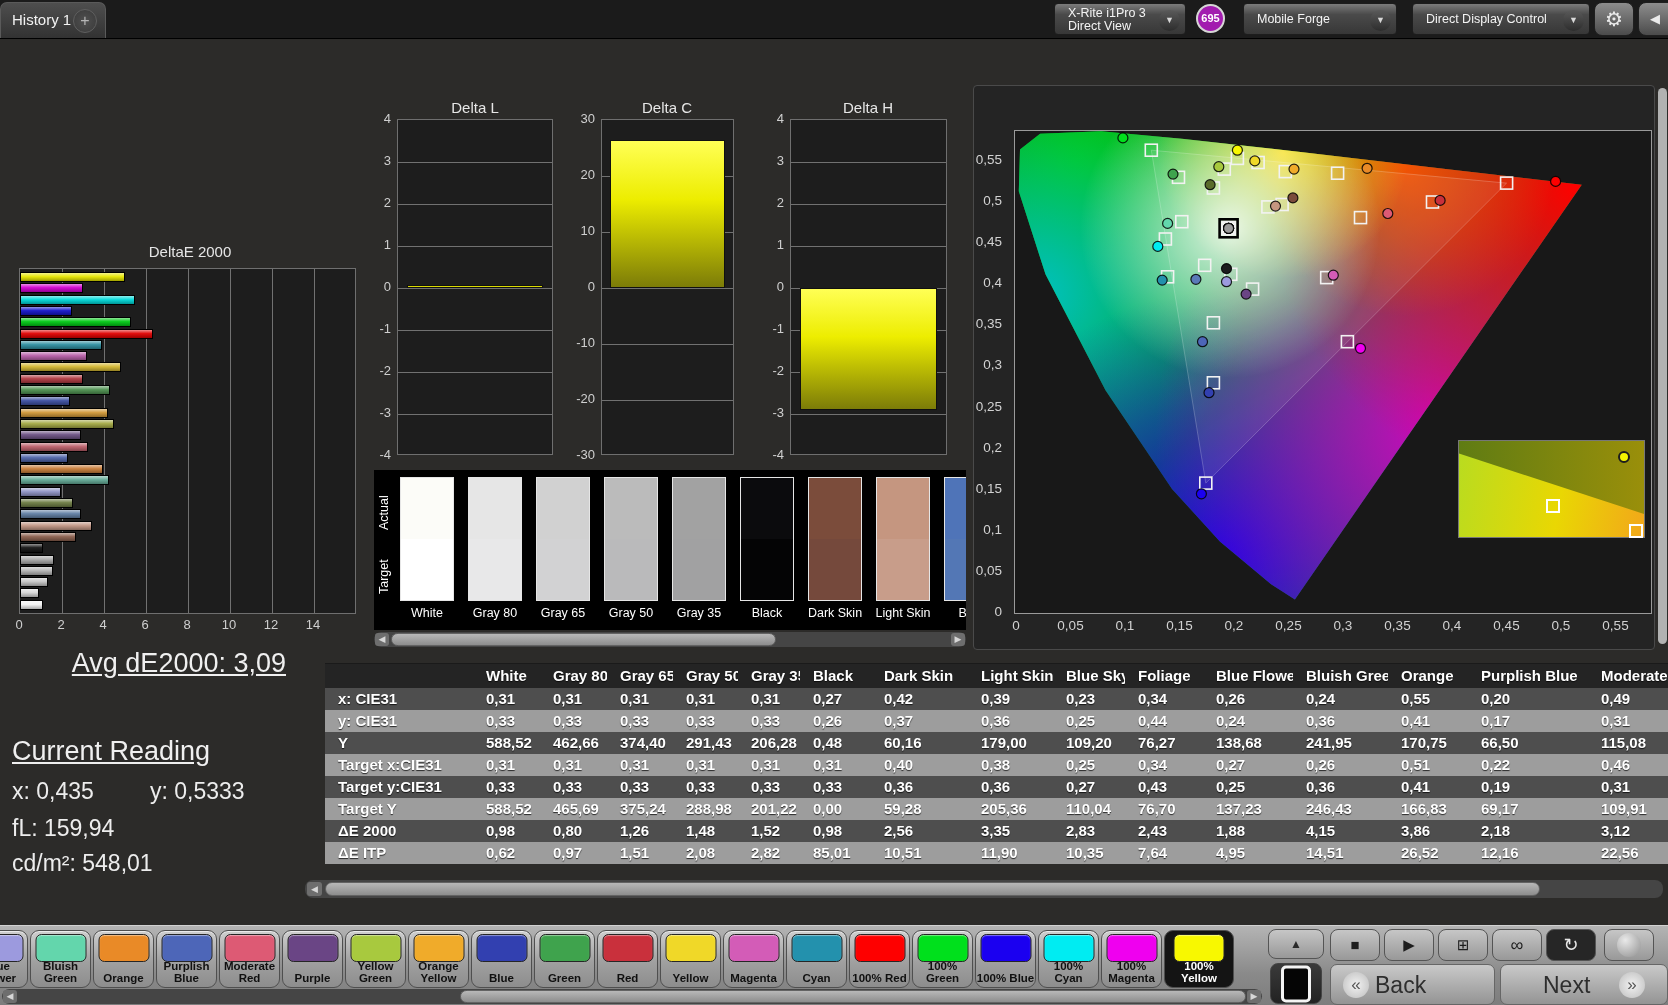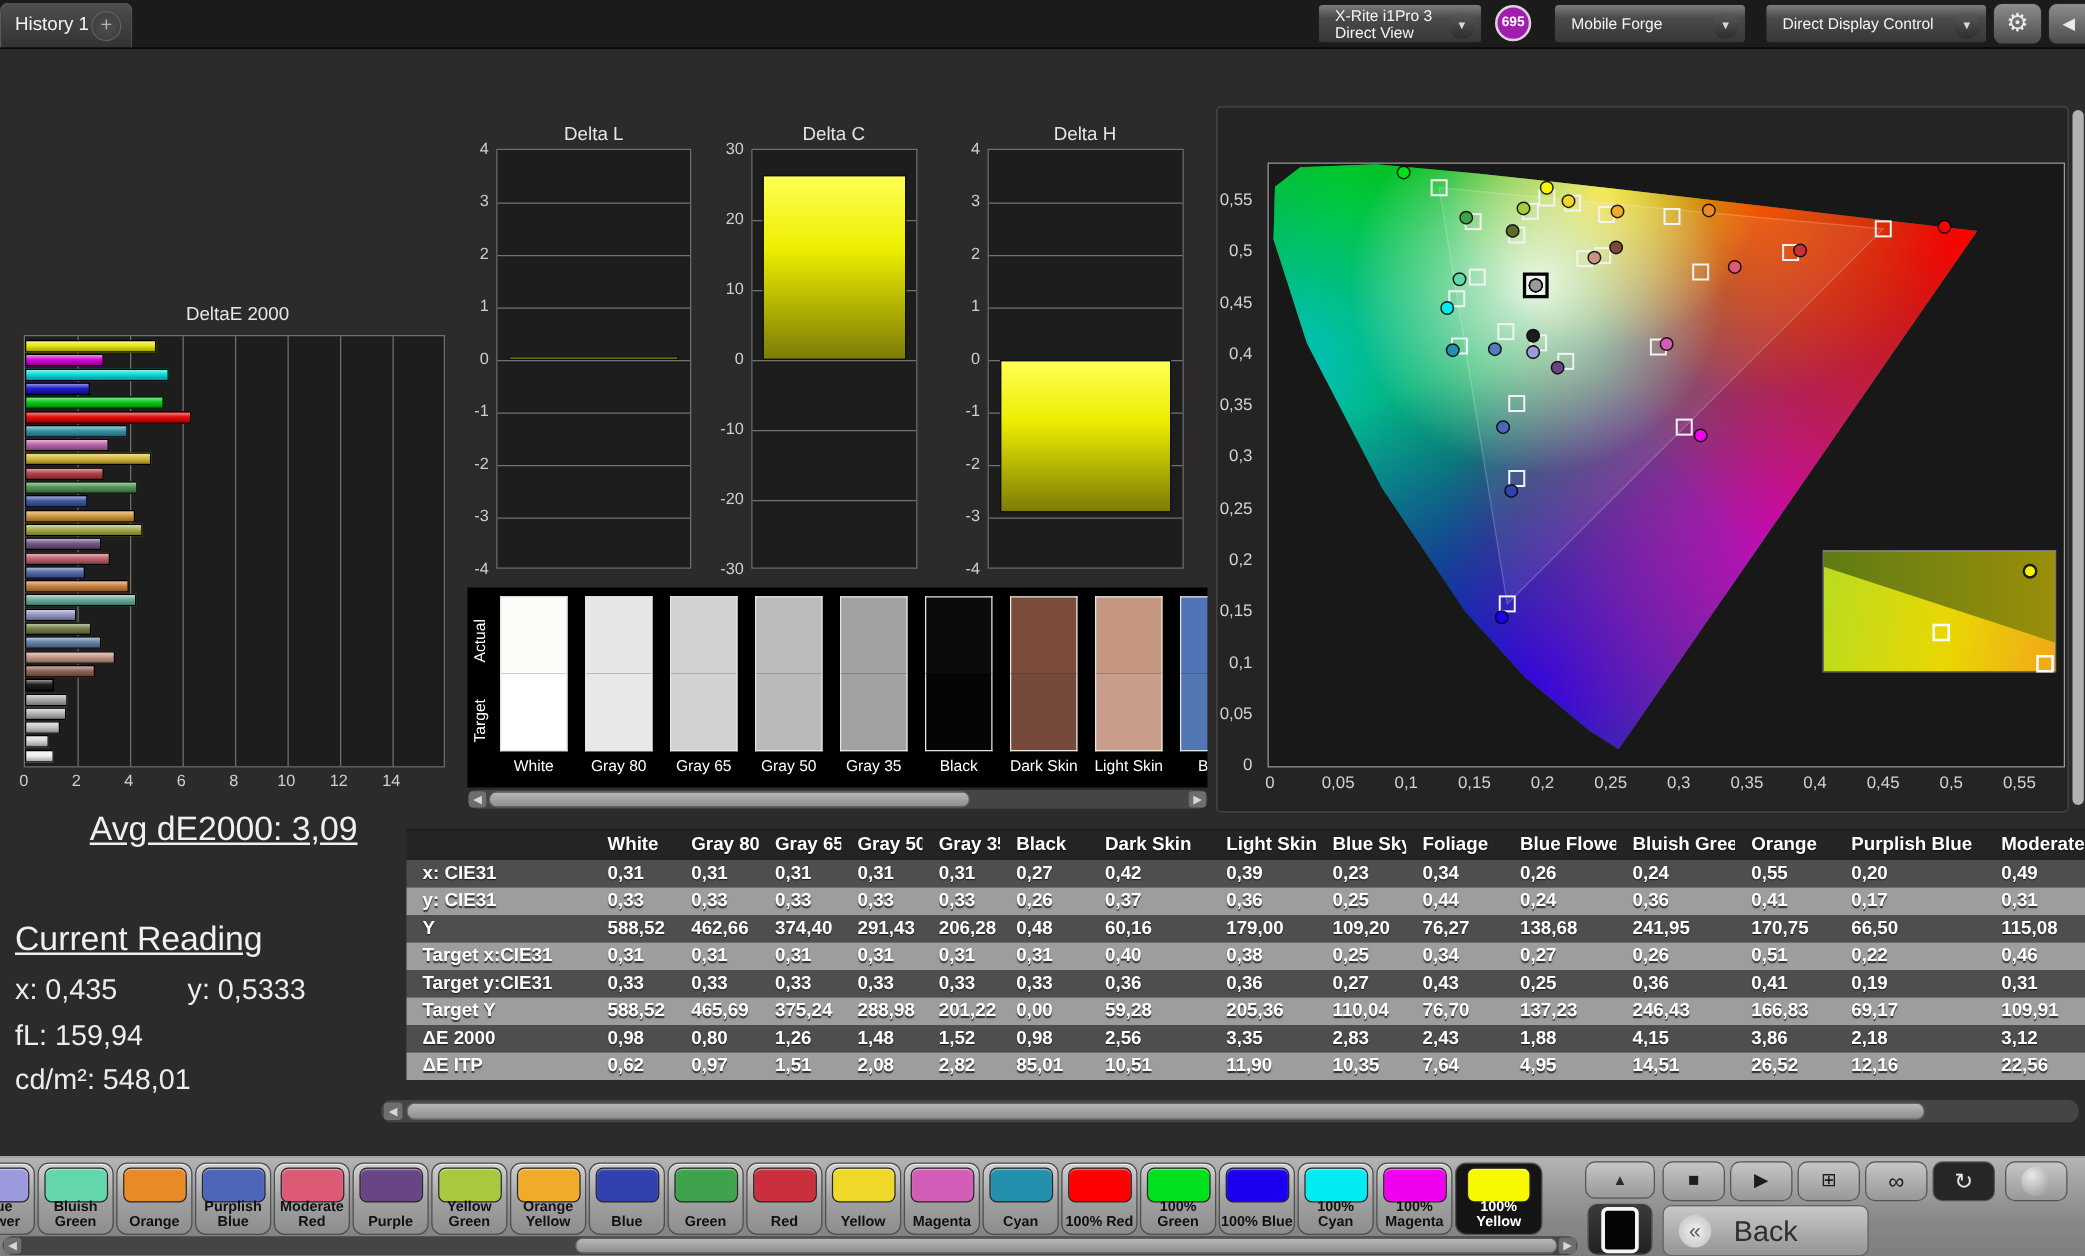--- a/index.html
+++ b/index.html
@@ -695,17 +695,21 @@
     <div class="tbtn" style="left:1384px;">▶</div>
     <div class="tbtn" style="left:1438px;">⊞</div>
     <div class="tbtn" style="left:1492px;font-size:18px;">∞</div>
     <div class="tbtn active" style="left:1546px;font-size:18px;">↻</div>
     <div class="recbtn">
       <div class="recball"></div>
     </div>
 
     <div class="navbtn" style="left:1330px;width:165px;">
       <div class="navchev" style="left:12px;">«</div>
-      <div class="navtext" style="left:56px;">Back</div>
+      <div class="navtext" style="left:44px;">Back</div>
+    </div>
+    <div class="navbtn" style="left:1500px;width:168px;">
+      <div class="navtext" style="left:42px;">Next</div>
+      <div class="navchev" style="left:118px;">»</div>
     </div>
   </div>
 
 </div>
 
 </body></html>

